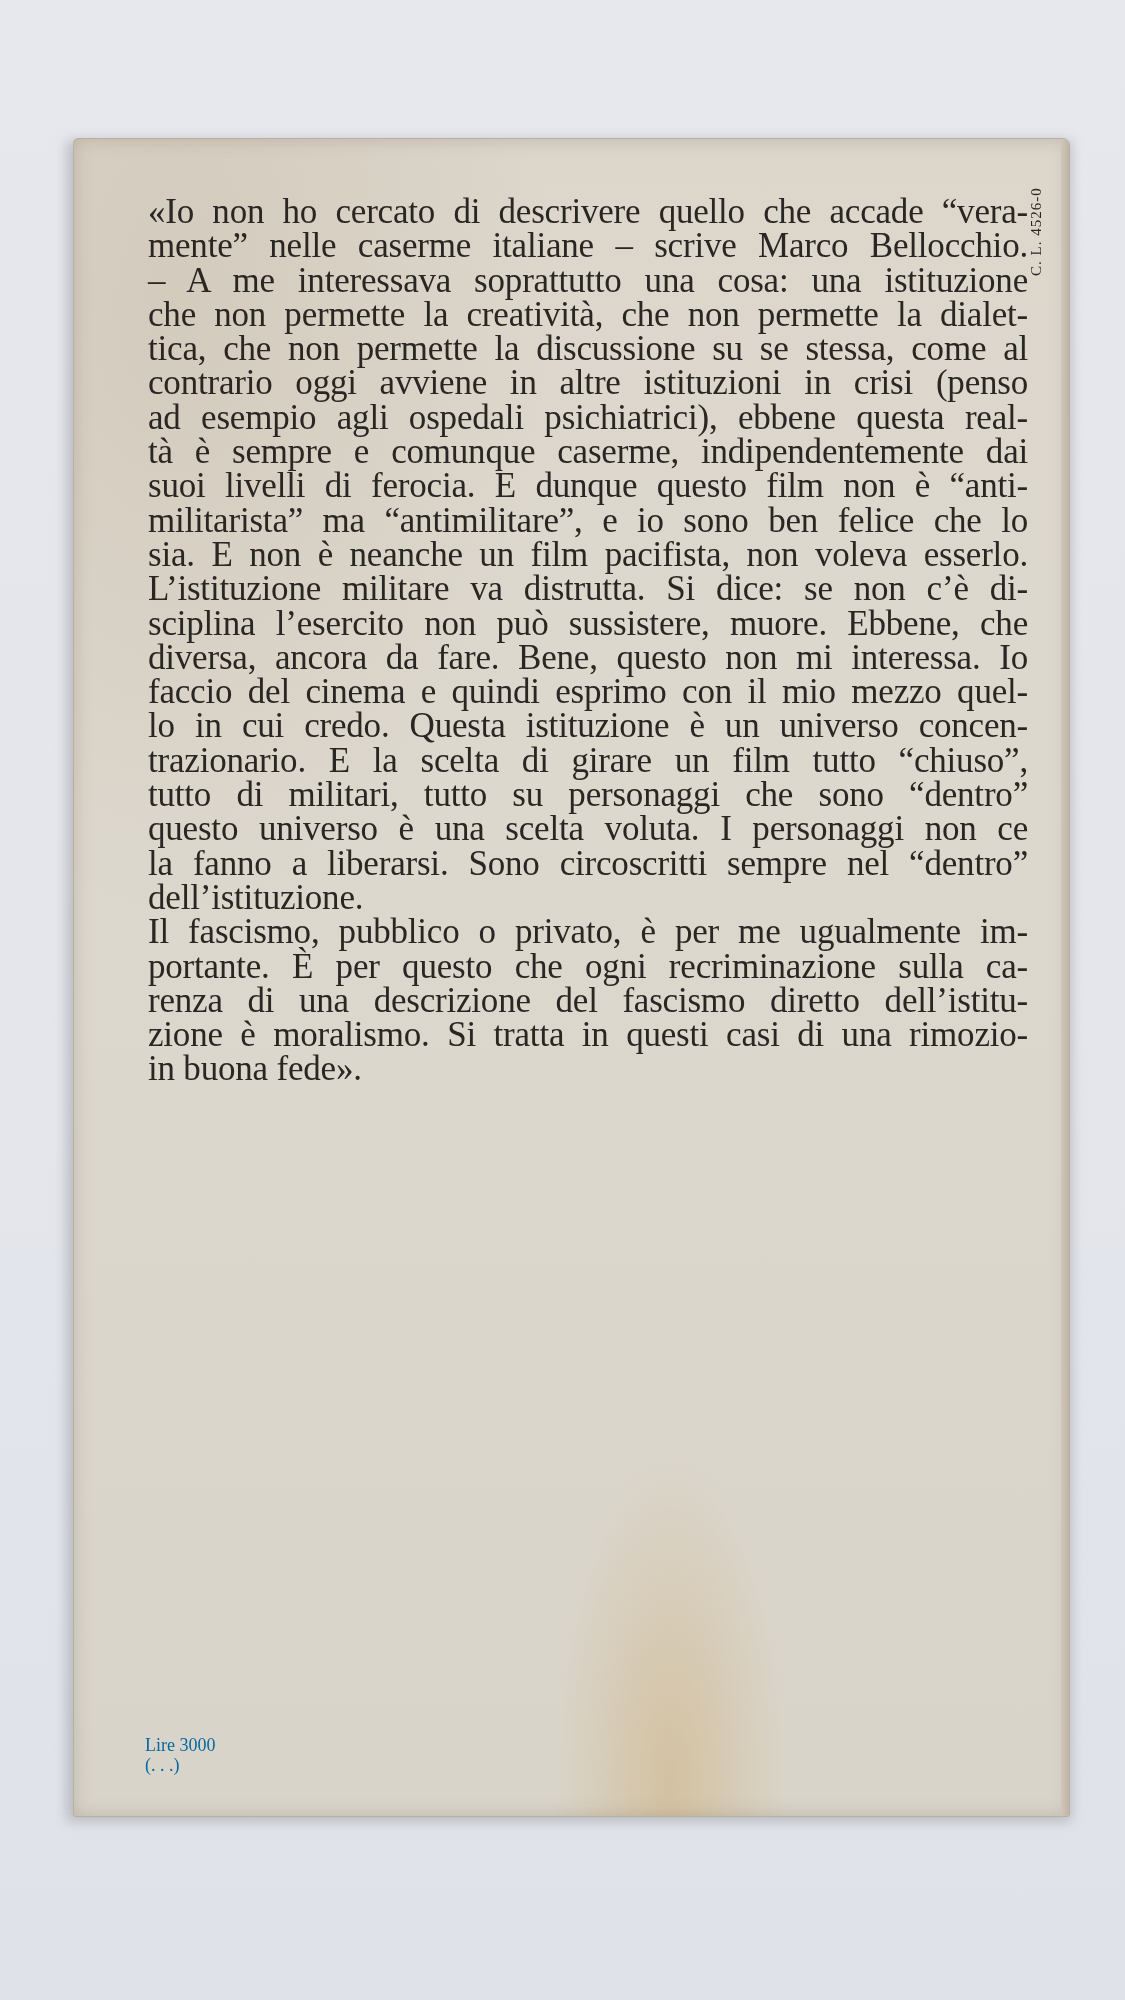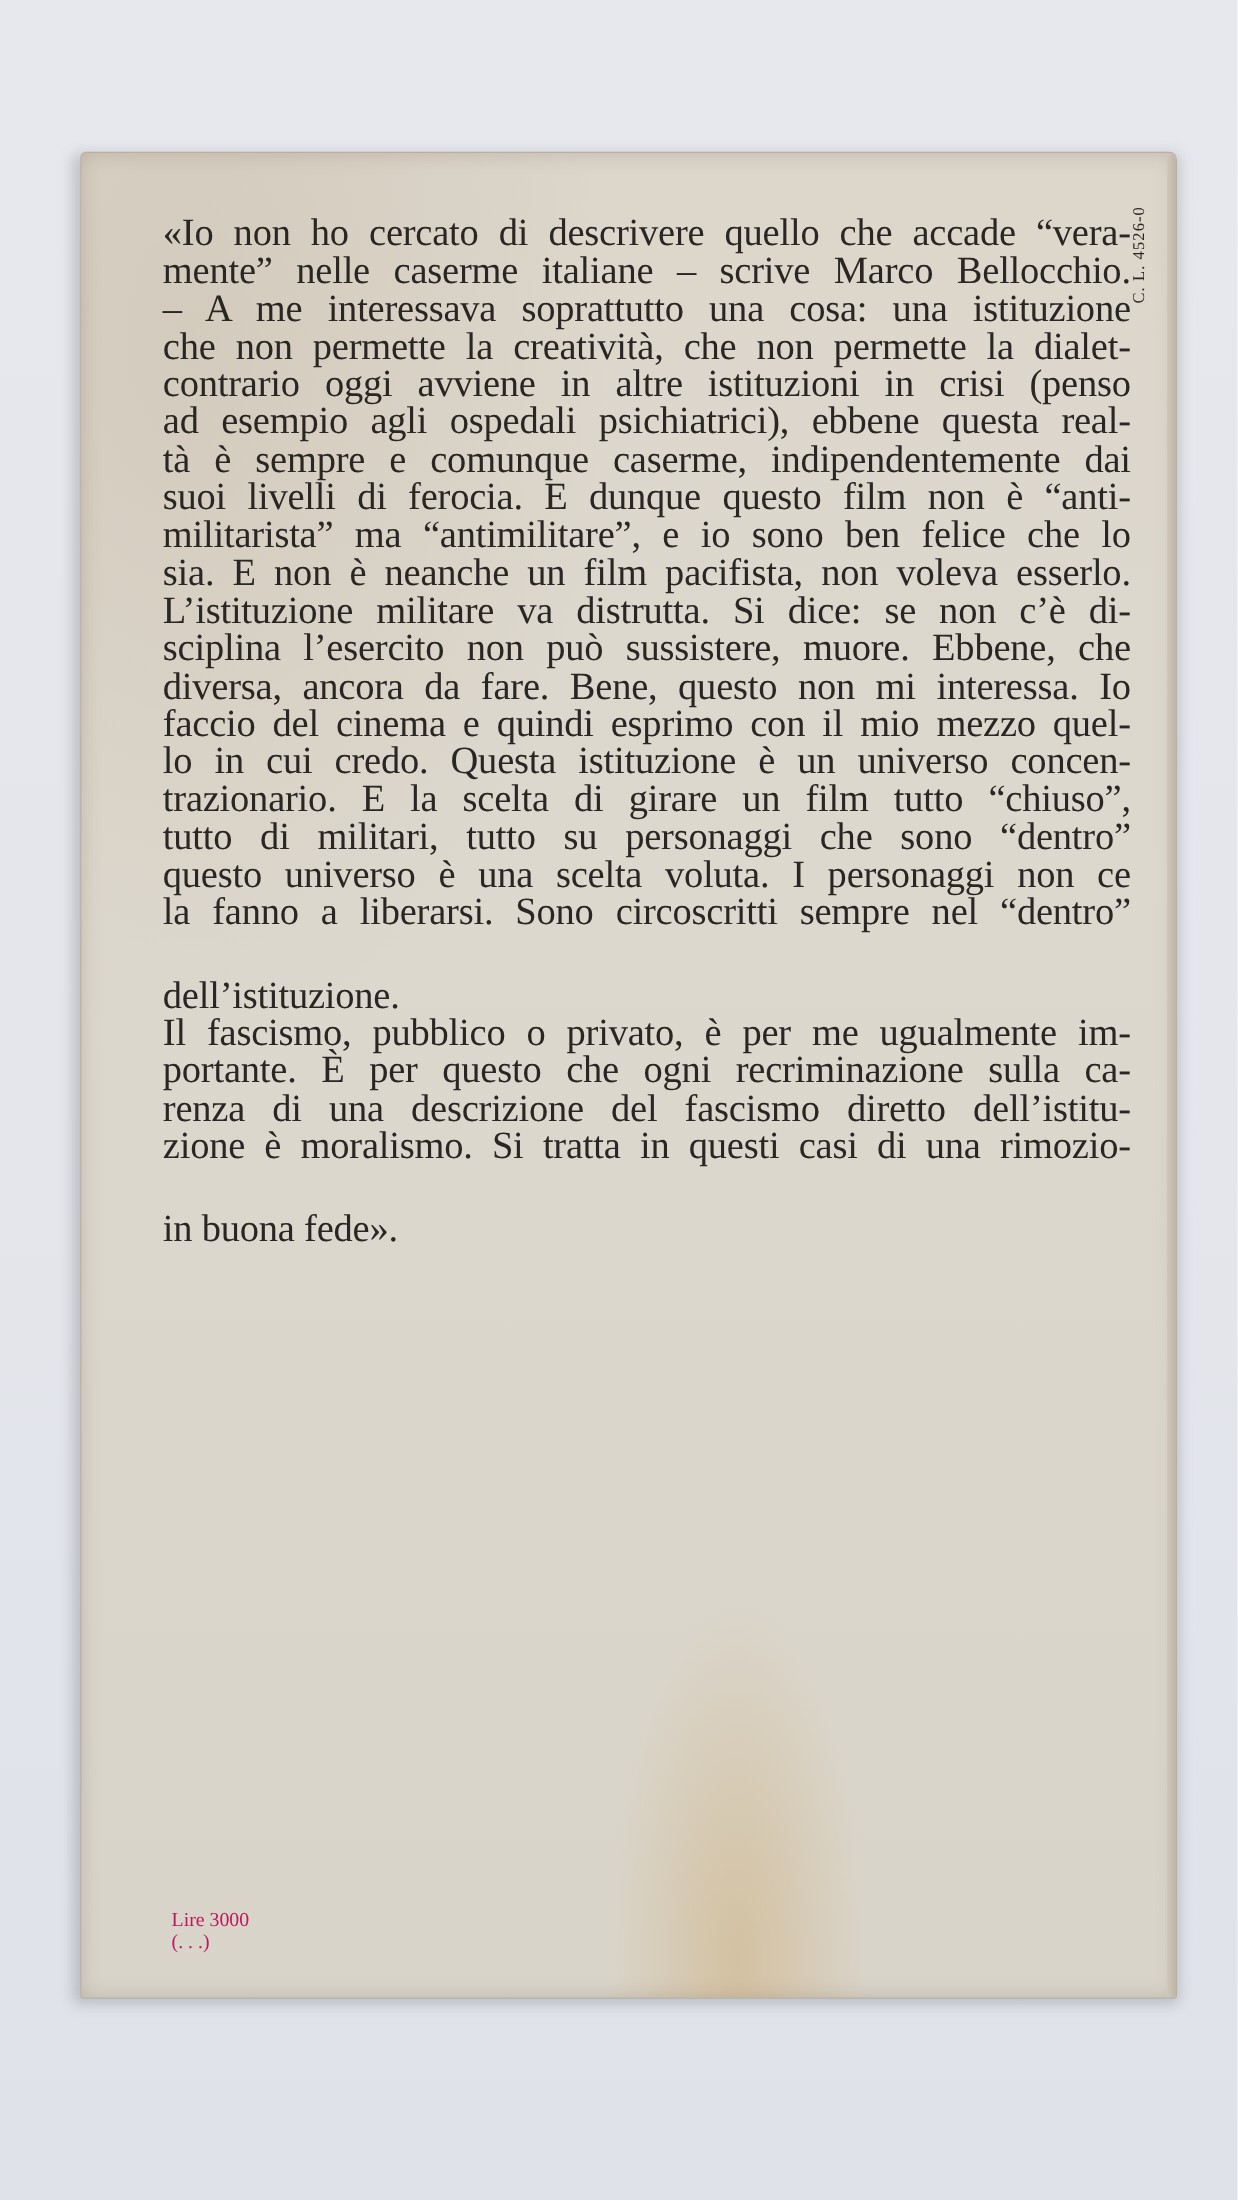--- a/index.html
+++ b/index.html
@@ -31,41 +31,42 @@
       position: absolute; left: 1028px; top: 168px;
       transform-origin: left top; transform: rotate(-90deg) translateX(-108px);
       font-size: 15px; color: #2b2623; letter-spacing: 1px; white-space: nowrap;
     }
     .text {
       position: absolute; left: 148px; top: 195px; width: 880px;
       font-size: 35px; line-height: 34.3px; color: #2a2624;
       letter-spacing: -0.2px;
     }
     .text .line { white-space: nowrap; display: block; text-align: justify; text-align-last: justify; height: 34.3px; }
-    .text .line.last { text-align-last: left; margin-top: 41px; }
+    .text .line.last { text-align-last: left; }
     .price {
-      position: absolute; left: 156px; top: 1735px;
-      font-size: 18px; line-height: 20px; color: #be185d;
+      position: absolute; left: 145px; top: 1735px;
+      font-size: 18px; line-height: 20px; color: #0369a1;
     }
   </style>
 </head>
 <body>
 
 <div class="shadow"></div>
 <div class="book">
   <div class="spine-edge"></div>
 </div>
 
 <div class="catalog">C. L. 4526-0</div>
 
 <div class="text">
   <span class="line">«Io non ho cercato di descrivere quello che accade “vera-</span>
   <span class="line">mente” nelle caserme italiane – scrive Marco Bellocchio.</span>
   <span class="line">– A me interessava soprattutto una cosa: una istituzione</span>
   <span class="line">che non permette la creatività, che non permette la dialet-</span>
+  <span class="line">tica, che non permette la discussione su se stessa, come al</span>
   <span class="line">contrario oggi avviene in altre istituzioni in crisi (penso</span>
   <span class="line">ad esempio agli ospedali psichiatrici), ebbene questa real-</span>
   <span class="line">tà è sempre e comunque caserme, indipendentemente dai</span>
   <span class="line">suoi livelli di ferocia. E dunque questo film non è “anti-</span>
   <span class="line">militarista” ma “antimilitare”, e io sono ben felice che lo</span>
   <span class="line">sia. E non è neanche un film pacifista, non voleva esserlo.</span>
   <span class="line">L’istituzione militare va distrutta. Si dice: se non c’è di-</span>
   <span class="line">sciplina l’esercito non può sussistere, muore. Ebbene, che</span>
   <span class="line">diversa, ancora da fare. Bene, questo non mi interessa. Io</span>
   <span class="line">faccio del cinema e quindi esprimo con il mio mezzo quel-</span>

